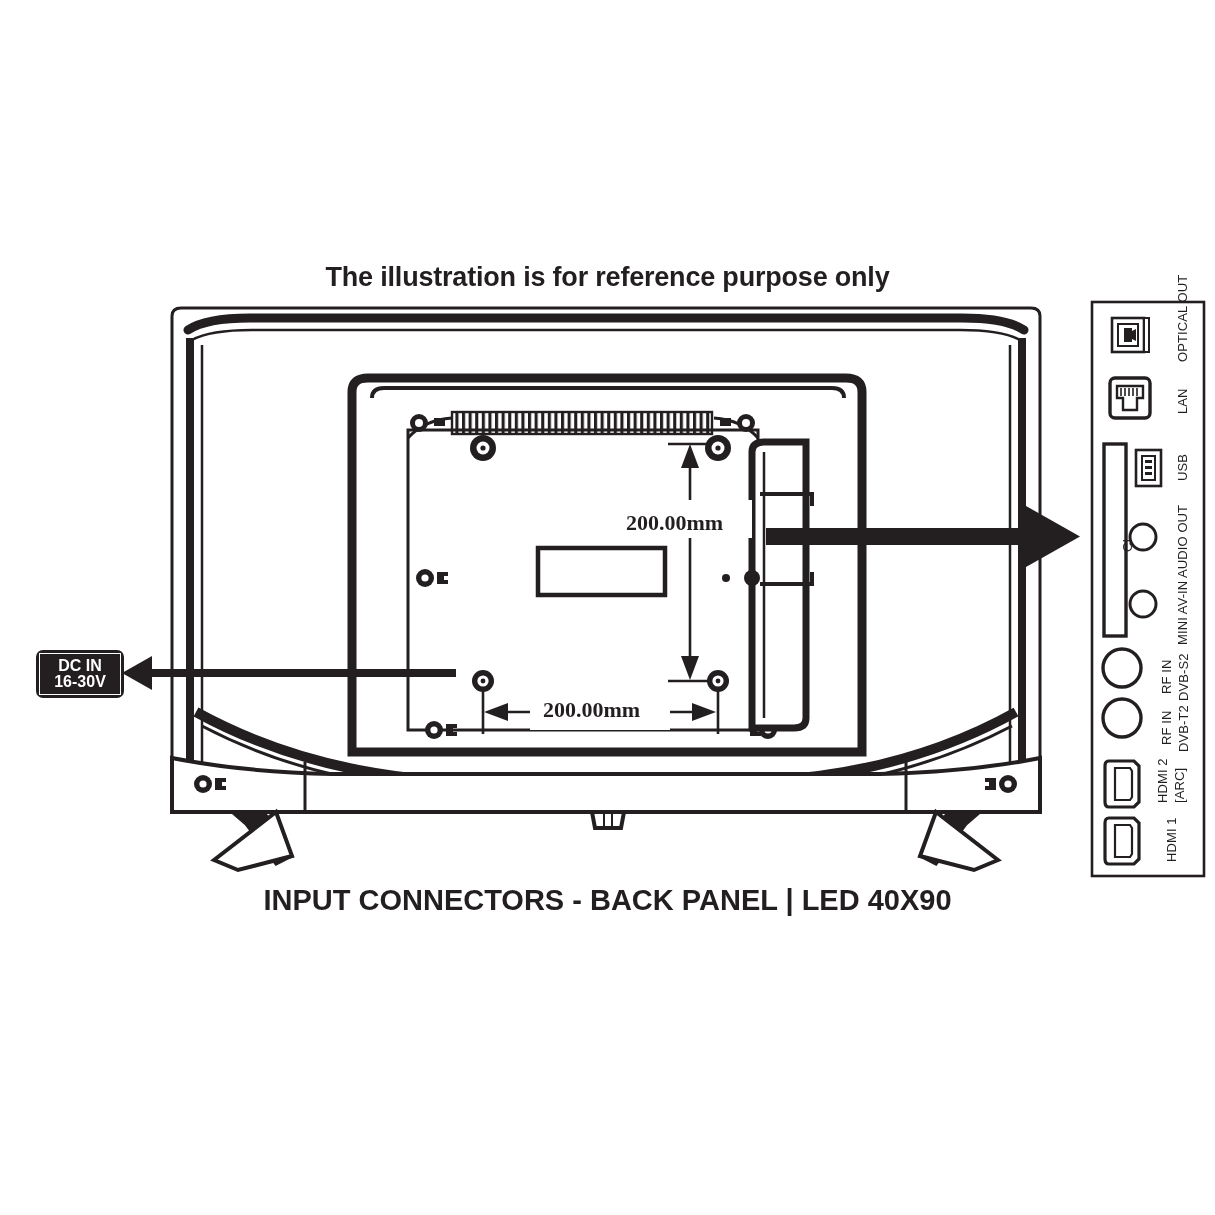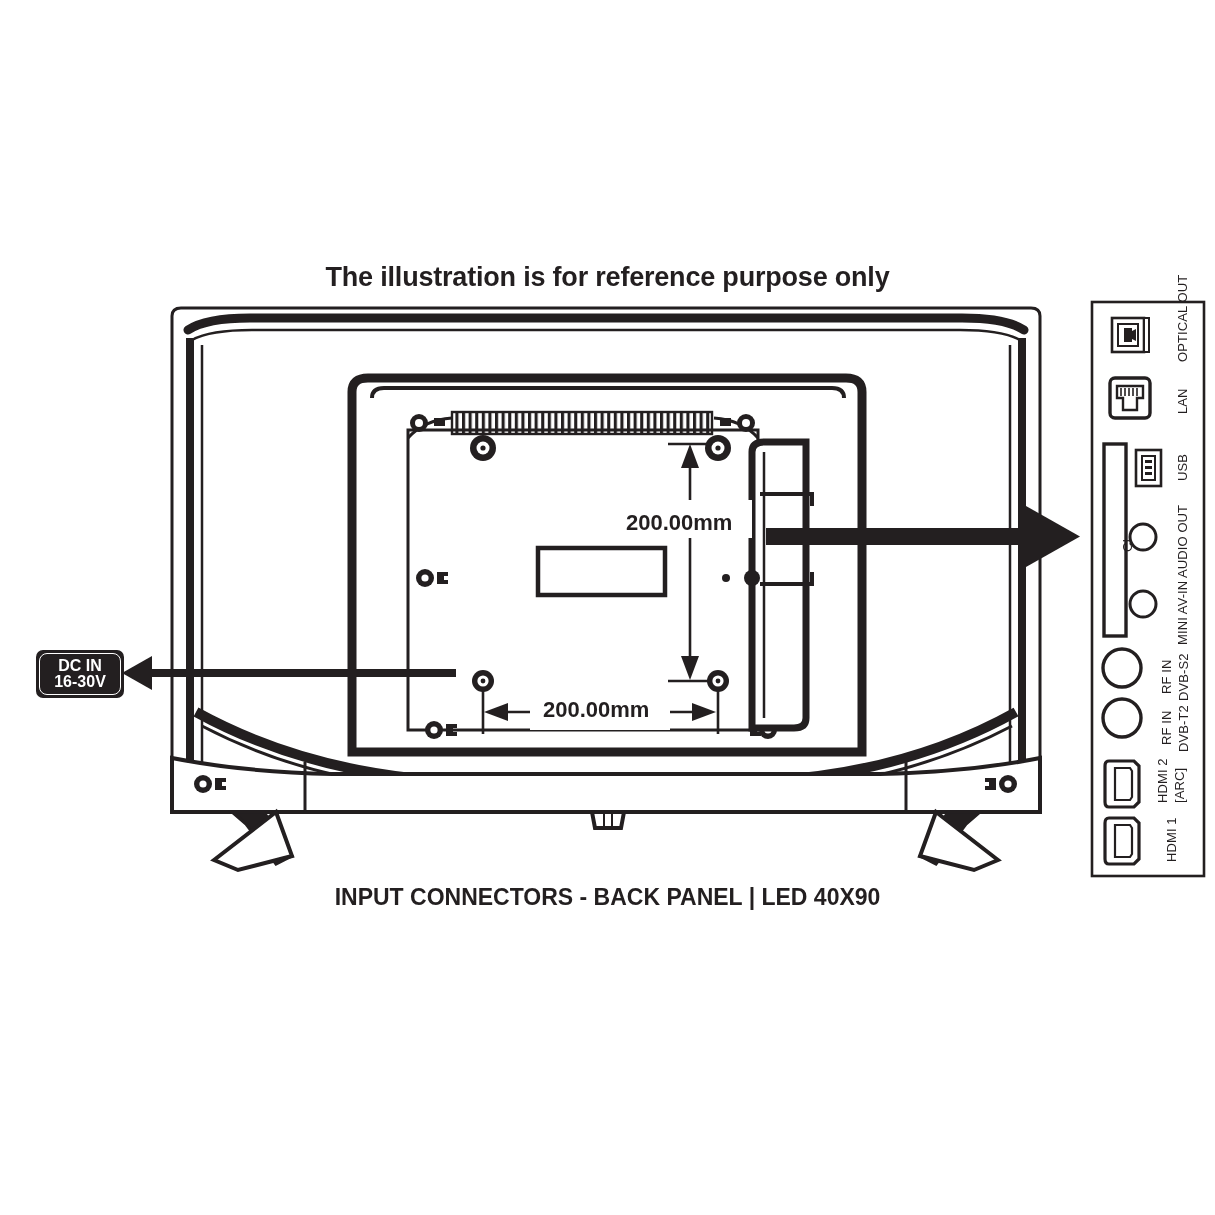--- a/index.html
+++ b/index.html
@@ -40,52 +40,53 @@
     color: #231f20;
     letter-spacing: -0.2px;
     white-space: nowrap;
   }
   #title-top {
     top: 262px;
     font-size: 27px;
   }
   #title-bottom {
     top: 884px;
-    font-size: 23px;
+    font-size: 29px;
     letter-spacing: 0px;
   }
 
   
   .dim-label {
     position: absolute;
     font-weight: bold;
     font-size: 22px;
     color: #231f20;
     white-space: nowrap;
+    font-family: Liberation Serif, serif;
   }
   #dim-vertical-label { left: 626px; top: 510px; }
   #dim-horizontal-label { left: 543px; top: 697px; }
 
   
   #dc-in-badge {
     position: absolute;
     left: 36px;
     top: 650px;
     width: 88px;
     height: 48px;
     background: #231f20;
     border-radius: 7px;
     box-sizing: border-box;
     padding: 3px;
   }
   #dc-in-badge .inner {
     width: 100%;
     height: 100%;
     border: 1.5px solid #ffffff;
-    border-radius: 8px;
+    border-radius: 0;
     box-sizing: border-box;
     display: flex;
     flex-direction: column;
     align-items: center;
     justify-content: center;
     line-height: 1.02;
   }
   #dc-in-badge .line {
     color: #ffffff;
     font-weight: bold;

